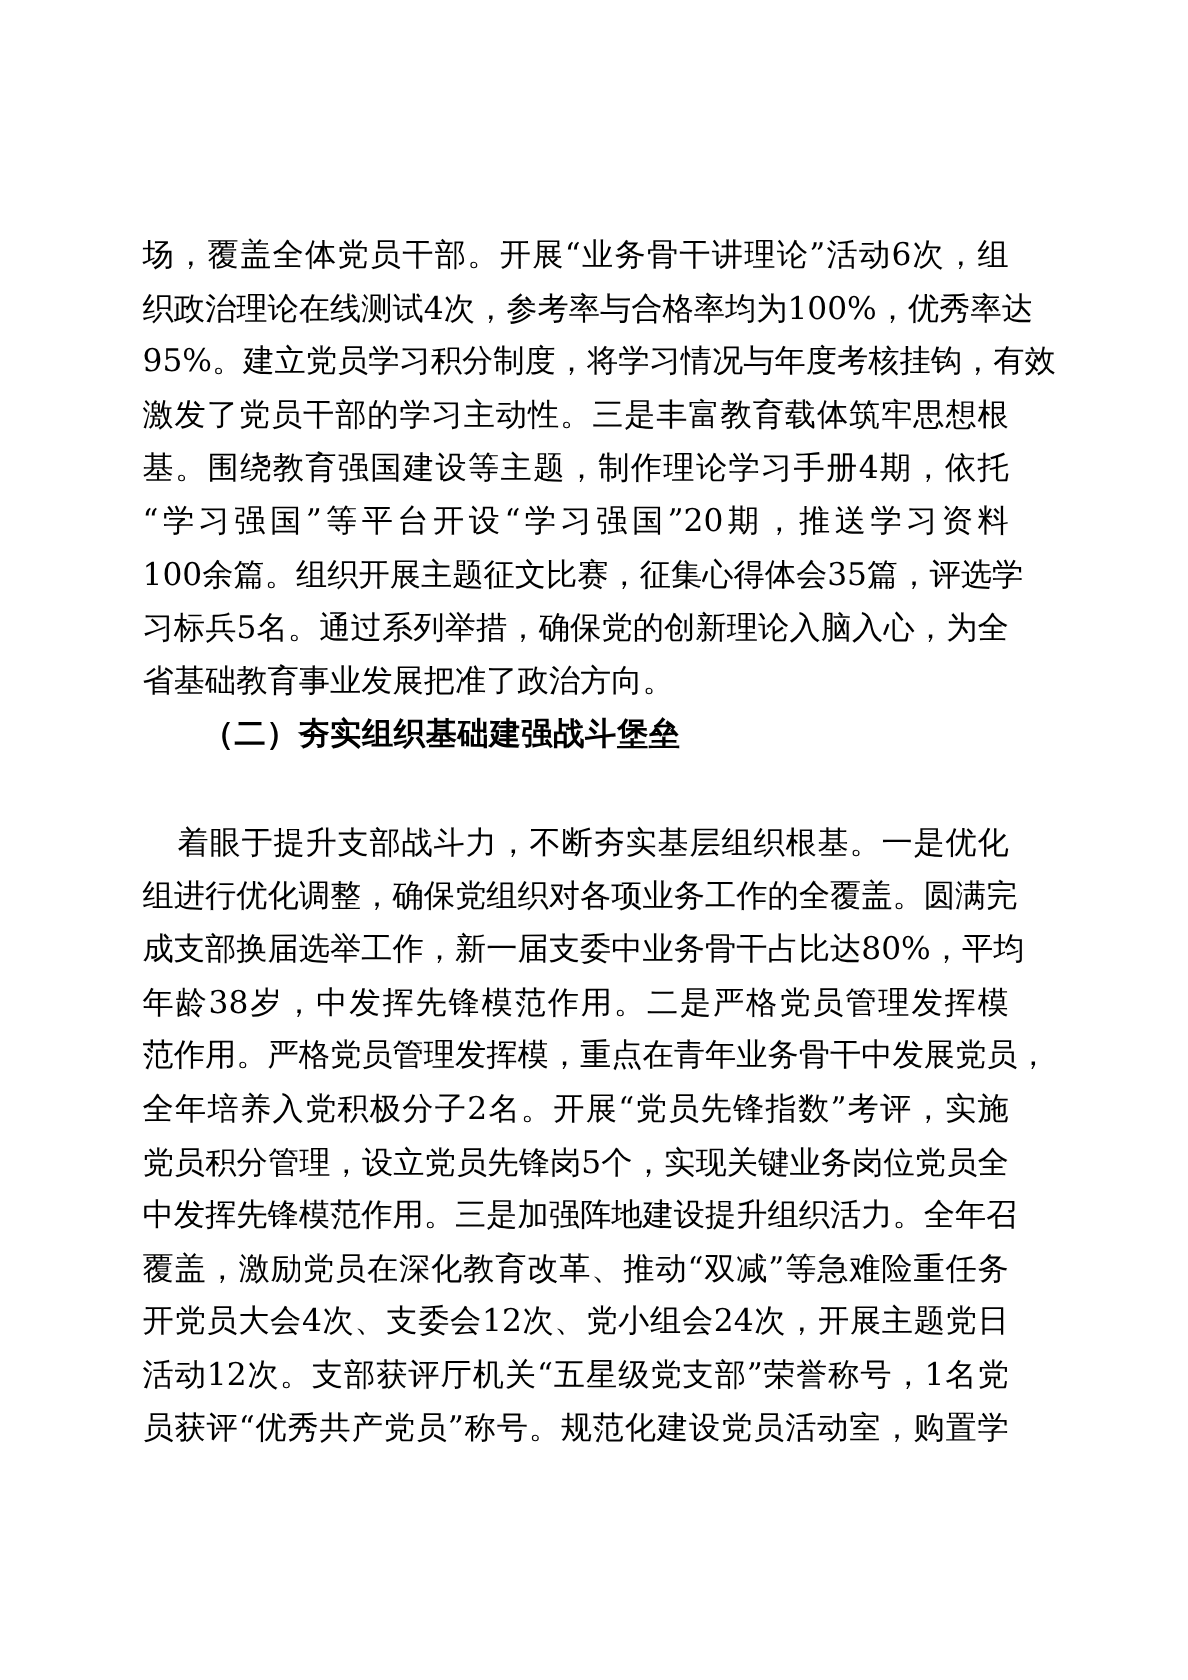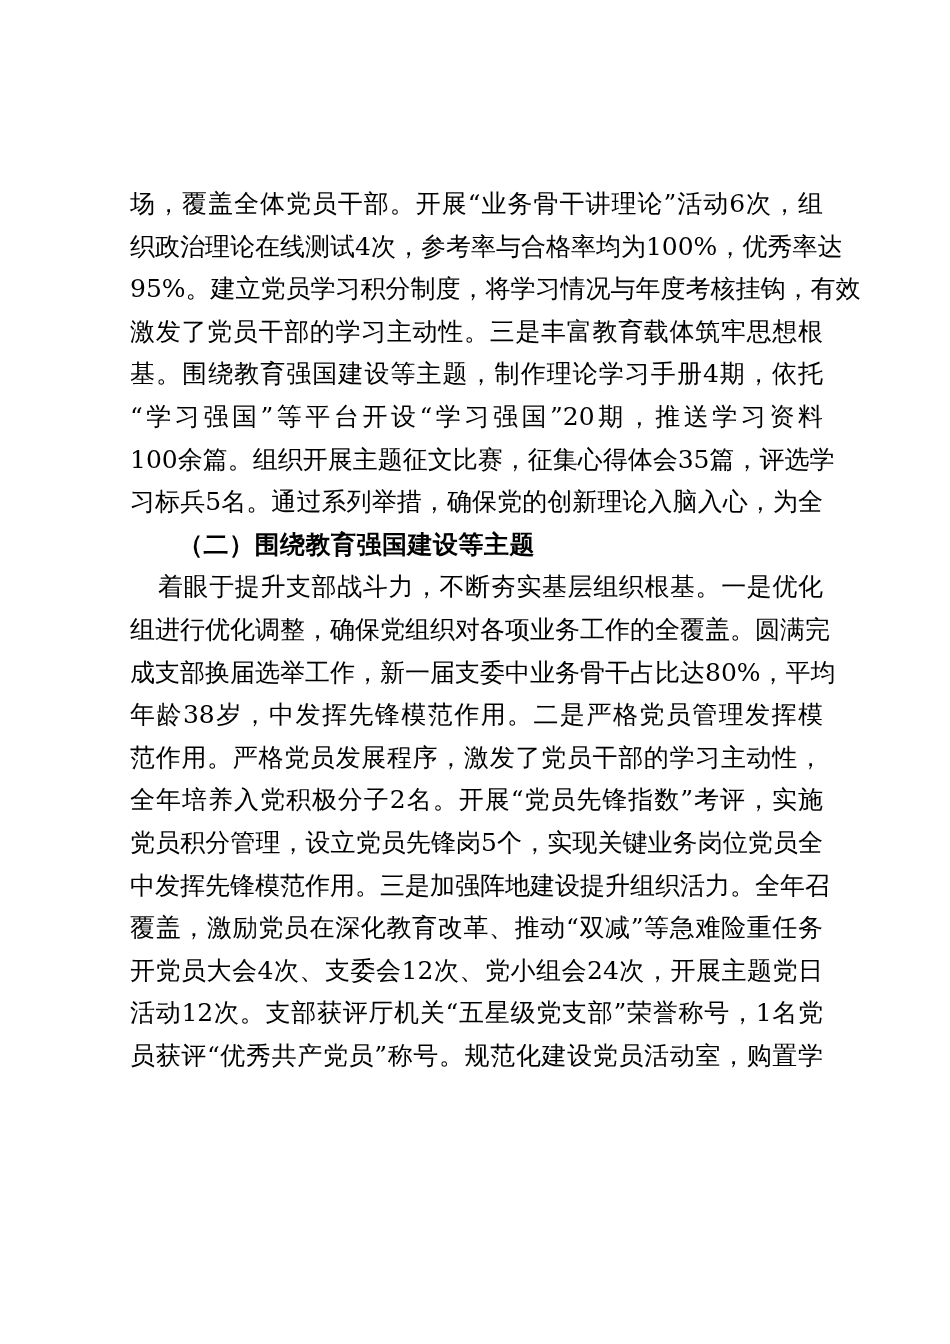--- a/index.html
+++ b/index.html
@@ -10,38 +10,39 @@
     body {
       width: 950px;
       height: 1344px;
       position: relative;
       overflow: hidden;
       font-family: "DejaVu Serif", "Liberation Serif", serif;
       color: #000000;
     }
     .page {
       position: absolute;
-      left: 130px;
+      left: 114px;
       top: 183px;
       width: 693px;
     }
     .line {
       height: 42.6px;
       line-height: 42.6px;
       font-size: 25px;
       white-space: nowrap;
       text-align: justify;
       text-align-last: justify;
       letter-spacing: 0px;
     }
     .line.last {
       text-align-last: left;
     }
     .line.indent {
       padding-left: 28px;
+      margin-top: 44px;
     }
     .heading {
       height: 42.6px;
       line-height: 42.6px;
       font-size: 25px;
       font-weight: bold;
       padding-left: 48px;
       white-space: nowrap;
       font-family: "DejaVu Sans", "Liberation Sans", sans-serif;
       letter-spacing: 0.5px;
@@ -57,30 +58,31 @@
 
   <div>
     <div class="line">场，覆盖全体党员干部。开展“业务骨干讲理论”活动6次，组</div>
     <div class="line">织政治理论在线测试4次，参考率与合格率均为100%，优秀率达</div>
     <div class="line">95%。建立党员学习积分制度，将学习情况与年度考核挂钩，有效</div>
     <div class="line"><span>激发了党员干部的学习主动性。</span><b>三是</b><span>丰富教育载体筑牢思想根</span></div>
     <div class="line">基。围绕教育强国建设等主题，制作理论学习手册4期，依托</div>
     <div class="line">“学习强国”等平台开设“学习强国”20期，推送学习资料</div>
     <div class="line">100余篇。组织开展主题征文比赛，征集心得体会35篇，评选学</div>
     <div class="line">习标兵5名。通过系列举措，确保党的创新理论入脑入心，为全</div>
+    <div class="line last">省基础教育事业发展把准了政治方向。</div>
   </div>
 
-  <div class="heading">（二）围绕教育强国建设等主题</div>
+  <div class="heading">（二）夯实组织基础建强战斗堡垒</div>
 
   <div>
     <div class="line indent"><span>着眼于提升支部战斗力，不断夯实基层组织根基。</span><b>一是</b><span>优化</span></div>
     <div class="line">组进行优化调整，确保党组织对各项业务工作的全覆盖。圆满完</div>
     <div class="line">成支部换届选举工作，新一届支委中业务骨干占比达80%，平均</div>
     <div class="line"><span>年龄38岁，中发挥先锋模范作用。</span><b>二是</b><span>严格党员管理发挥模</span></div>
-    <div class="line">范作用。严格党员发展程序，激发了党员干部的学习主动性，</div>
+    <div class="line">范作用。严格党员管理发挥模，重点在青年业务骨干中发展党员，</div>
     <div class="line">全年培养入党积极分子2名。开展“党员先锋指数”考评，实施</div>
     <div class="line">党员积分管理，设立党员先锋岗5个，实现关键业务岗位党员全</div>
     <div class="line"><span>中发挥先锋模范作用。</span><b>三是</b><span>加强阵地建设提升组织活力。全年召</span></div>
     <div class="line">覆盖，激励党员在深化教育改革、推动“双减”等急难险重任务</div>
     <div class="line">开党员大会4次、支委会12次、党小组会24次，开展主题党日</div>
     <div class="line">活动12次。支部获评厅机关“五星级党支部”荣誉称号，1名党</div>
     <div class="line">员获评“优秀共产党员”称号。规范化建设党员活动室，购置学</div>
   </div>
 
 </div>

